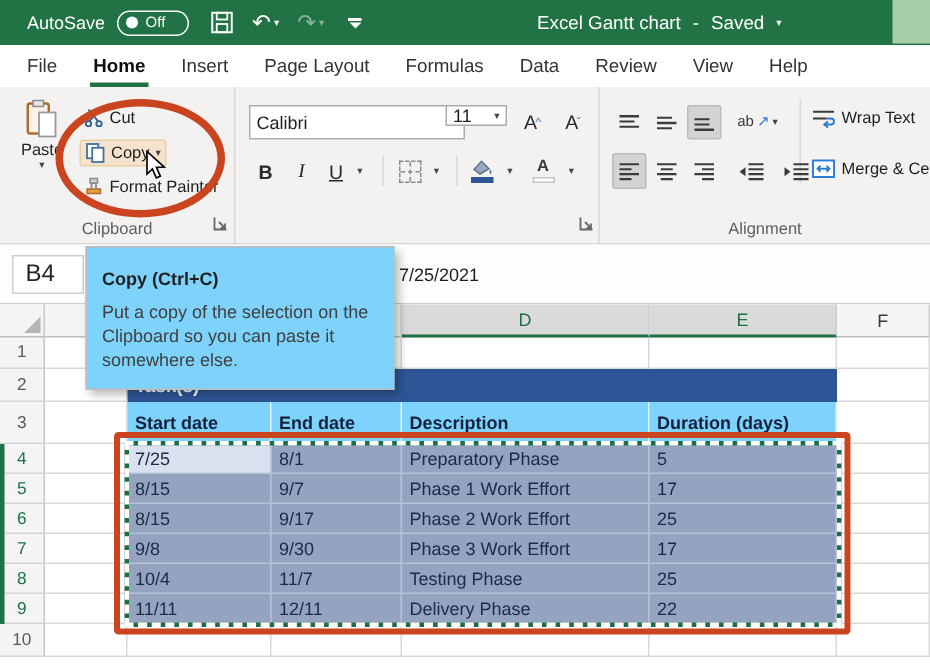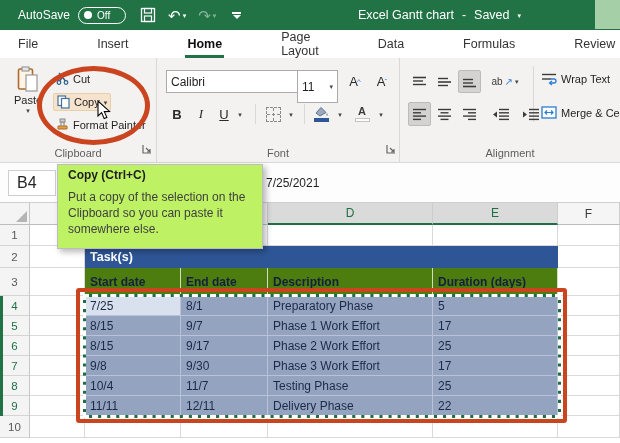--- a/index.html
+++ b/index.html
@@ -18,21 +18,21 @@
   .undo-glyph,.redo-glyph { font-size:15px; line-height:1; }
   .dim { opacity:.45; }
   .caret-sm { font-size:7px; line-height:1; }
   .qat-custom { display:flex; flex-direction:column; align-items:center; gap:1px; margin-left:4px;}
   .qat-custom .bar { width:9px; height:2px; background:#fff; }
   .qat-custom .chev { width:0; height:0; border-left:4px solid transparent; border-right:4px solid transparent; border-top:4px solid #fff; }
   .doc-title { position:absolute; left:358px; top:0; height:30px; display:flex; align-items:center; gap:8px; font-size:12.5px; color:#fff; }
   .corner-accent { position:absolute; right:0; top:0; width:25px; height:29px; background:#a5d0a7; }
 
   
-  .tabbar { position:absolute; left:0; top:30px; width:620px; height:28px; background:#ffffff; display:flex; align-items:stretch; padding-left:6px;gap:35px; }
+  .tabbar { position:absolute; left:0; top:30px; width:620px; height:28px; background:#ffffff; display:flex; align-items:stretch; padding-left:6px; }
   .tab { padding:0 12px; font-size:12.5px; color:#333; display:flex; align-items:center; position:relative; }
   .tab.active { color:#0f0f0f; font-weight:bold; }
   .tab.active::after { content:""; position:absolute; left:10px; right:10px; bottom:0; height:3px; background:#217346; }
 
   
   .ribbon { position:absolute; left:0; top:58px; width:620px; height:105px; background:#f3f2f1; border-bottom:1px solid #d8d8d8; }
   .grp { position:absolute; top:0; height:104px; }
   .grp-border { border-right:1px solid #d8d8d8; }
   .grp-label { position:absolute; bottom:3px; left:0; right:0; text-align:center; font-size:11px; color:#605e5c; }
   .launcher { position:absolute; width:11px; height:11px; }
@@ -70,27 +70,27 @@
   .c { border-right:1px solid #d9d9d9; border-bottom:1px solid #d9d9d9; overflow:hidden; }
   .rowhdr { width:30px; background:#f4f4f4; border-right:1px solid #c6c6c6; border-bottom:1px solid #d4d4d4; display:flex; align-items:center; justify-content:center; font-size:11.5px; color:#595959; }
   .rowhdr.selrow { color:#1e7145; }
   .colhdr { height:22px; background:#f5f5f5; border-right:1px solid #cdcdcd; border-bottom:1px solid #bdbdbd; display:flex; align-items:center; justify-content:center; font-size:12px; color:#3b3b3b; }
   .colhdr.selcol { background:#dadada; color:#1e6f42; border-bottom:2px solid #1e7145; }
   .selall { width:30px; height:22px; background:#f4f4f4; border-right:1px solid #c6c6c6; border-bottom:1px solid #bdbdbd; position:relative; }
   .selall .tri { position:absolute; right:2px; bottom:2px; width:0; height:0; border-left:11px solid transparent; border-bottom:11px solid #b5b5b5; }
   .wA{width:55px}.wB{width:96px}.wC{width:87px}.wD{width:165px}.wE{width:125px}.wF{width:62px}
   .cell-text { display:flex; align-items:center; padding-left:5px; font-size:12px; }
   .taskbar { background:#2e5696; color:#fff; font-weight:bold; font-size:12.5px; border-bottom:none; border-right:none; }
-  .hdr3 { background:#4d7c0f; color:#14213d; font-weight:bold; border-right:1px solid rgba(255,255,255,.75); border-bottom:1px solid rgba(255,255,255,.6); }
+  .hdr3 { background:#7dd3fc; color:#14213d; font-weight:bold; border-right:1px solid rgba(255,255,255,.75); border-bottom:1px solid rgba(255,255,255,.6); }
   .dcell { background:#94a3c0; color:#1c2a45; border-right:1px solid #b9c2d6; border-bottom:1px solid #b9c2d6; }
   .dcell.active { background:#d9e0ee; }
   .green-edge { position:absolute; left:0; top:296px; width:3px; height:120px; background:#217346; z-index:5; }
 
   
-  .tooltip { position:absolute; left:57px; top:164px; width:206px; background:#bef264; border:1px solid #bdbdbd; box-shadow:3px 3px 6px rgba(0,0,0,.28); z-index:50; padding:3px 10px 10px 10px; }
+  .tooltip { position:absolute; left:57px; top:164px; width:206px; background:#7dd3fc; border:1px solid #bdbdbd; box-shadow:3px 3px 6px rgba(0,0,0,.28); z-index:50; padding:14px 10px 10px 10px; }
   .tooltip .tt-title { font-size:12px; font-weight:bold; color:#1f1f1f; margin-bottom:7px; }
   .tooltip .tt-body { font-size:12px; color:#404040; line-height:1.35; width:186px; }
   .ants-green { position:absolute; left:83px; top:294px; width:478px; height:124px; border:3px solid #1d6f42; z-index:20; }
   .ants-white { position:absolute; left:83px; top:294px; width:478px; height:124px; border:3px dashed #ffffff; z-index:21; }
   .red-rect { position:absolute; left:76px; top:288px; width:491px; height:135px; border:4px solid #c9441f; border-radius:3px; z-index:30; }
   .red-circle { position:absolute; left:37px; top:66px; width:113px; height:79px; border:5px solid #c9441f; border-radius:50%; z-index:60; }
   .cursor { position:absolute; left:97px; top:100px; z-index:70; }
 </style>
 </head>
 <body>
@@ -128,25 +128,25 @@
       <span>Excel Gantt chart</span>
       <span>-</span>
       <span>Saved</span>
       <span class="caret-sm">▾</span>
     </span>
     <span class="corner-accent"></span>
   </div>
 
   <div class="tabbar">
     <span class="tab">File</span>
+    <span class="tab active">Home</span>
     <span class="tab">Insert</span>
-    <span class="tab active">Home</span>
     <span class="tab">Page Layout</span>
+    <span class="tab">Formulas</span>
     <span class="tab">Data</span>
-    <span class="tab">Formulas</span>
     <span class="tab">Review</span>
     <span class="tab">View</span>
     <span class="tab">Help</span>
   </div>
 
   <div class="ribbon">
 
     <div class="grp grp-border" style="left:0;width:157px;">
       <div class="bigbtn" style="left:6px;top:8px;width:44px;">
         <svg width="22" height="27" viewBox="0 0 22 27">
@@ -189,21 +189,21 @@
             <path d="M4,4 l4,4 M8,5 v3 h-3" fill="none" stroke="#666" stroke-width="1.2"></path>
           </svg>
       </div>
     </div>
 
     <div class="grp grp-border" style="left:157px;width:243px;">
       <div class="combo" style="left:9px;top:12px;width:144px;height:23px;">
         <span>Calibri</span>
         <span class="caret-g">▾</span>
       </div>
-      <div class="combo" style="left:140px;top:12px;width:41px;height:33px;">
+      <div class="combo" style="left:140px;top:12px;width:41px;height:14px;">
         <span>11</span>
         <span class="caret-g">▾</span>
       </div>
       <div class="ribbtn" style="left:185px;top:12px;height:23px;width:26px;">
         <span class="fs-a">A</span>
           <span class="fs-mark">^</span>
       </div>
       <div class="ribbtn" style="left:212px;top:12px;height:23px;width:26px;">
         <span class="fs-a">A</span>
           <span class="fs-mark">ˇ</span>
@@ -241,21 +241,20 @@
       <div class="ribbtn" style="left:193px;top:44px;width:24px;height:24px;">
         <span class="stackicon">
           <span class="fc-a">A</span>
           <span class="color-bar" style="background:#fdfcf6;border:1px solid #c4c4c4;"></span>
         </span>
       </div>
       <div class="ribbtn" style="left:218px;top:44px;width:12px;height:24px;">
           <span class="caret-g">▾</span>
         </div>
 
-      <div class="grp-label">Font</div>
       <div class="launcher" style="left:229px;top:86px;">
         <svg width="10" height="10" viewBox="0 0 10 10">
             <path d="M1,1 v8 h8" fill="none" stroke="#666" stroke-width="1.2"></path>
             <path d="M4,4 l4,4 M8,5 v3 h-3" fill="none" stroke="#666" stroke-width="1.2"></path>
           </svg>
       </div>
     </div>
 
     <div class="grp" style="left:400px;width:220px;">
       <div class="ribbtn" style="left:8px;top:12px;width:23px;height:23px;">

